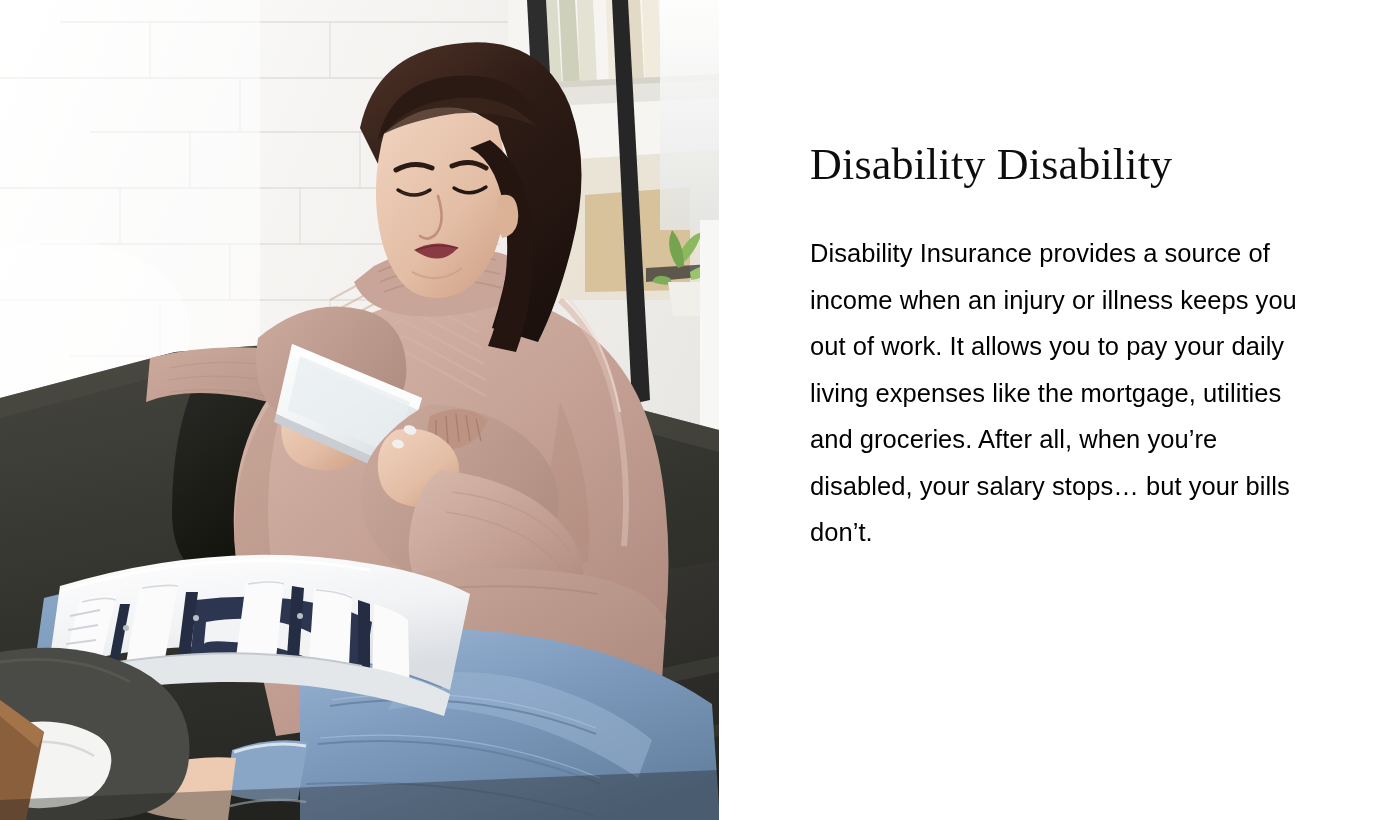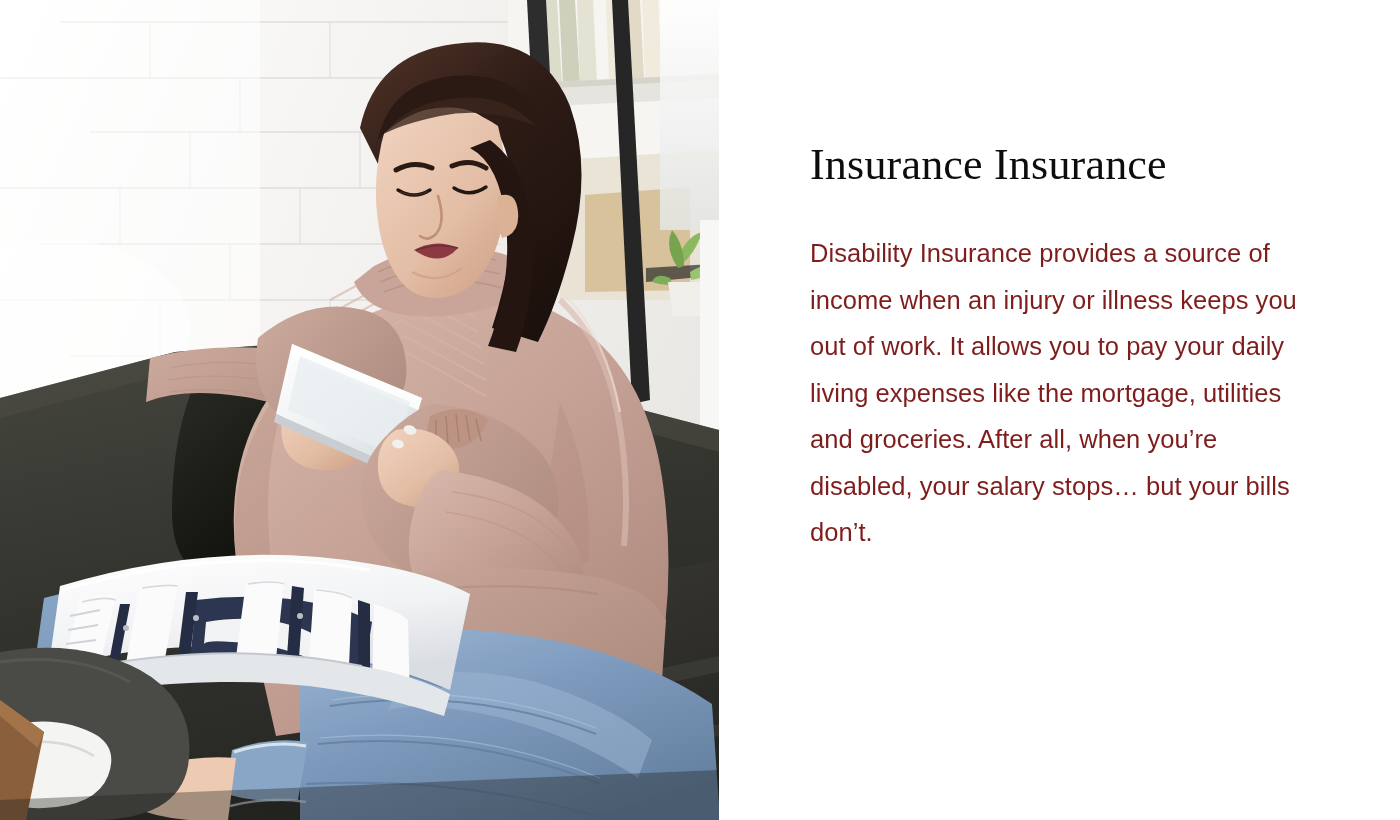--- a/index.html
+++ b/index.html
@@ -62,21 +62,21 @@
     letter-spacing: 0.2px;
     white-space: nowrap;
   }
 
   .body-copy {
     margin-top: 38px;
     font-family: "Liberation Sans", sans-serif;
     font-size: 25.5px;
     font-weight: 400;
     line-height: 46.5px;
-    color: #7f1d1d;
+    color: #000000;
     letter-spacing: 0.05px;
     width: 492px;
   }
 </style>
 </head>
 <body>
 
 <div class="page">
 
   <div class="photo-panel">
@@ -414,18 +414,18 @@
 
         <path d="M0 800 L719 770 L719 820 L0 820 Z" fill="#1d1d1a" opacity="0.35"></path>
 
         <rect x="0" y="0" width="719" height="820" fill="none"></rect>
       </g>
     </svg>
   </div>
 
   <div class="text-panel">
     <div class="text-inner">
-      <h1 class="headline">Insurance Insurance</h1>
+      <h1 class="headline">Disability Disability</h1>
       <p class="body-copy">Disability Insurance provides a source of income when an injury or illness keeps you out of work. It allows you to pay your daily living expenses like the mortgage, utilities and groceries. After all, when you’re disabled, your salary stops… but your bills don’t.</p>
     </div>
   </div>
 
 </div>
 
 </body></html>

